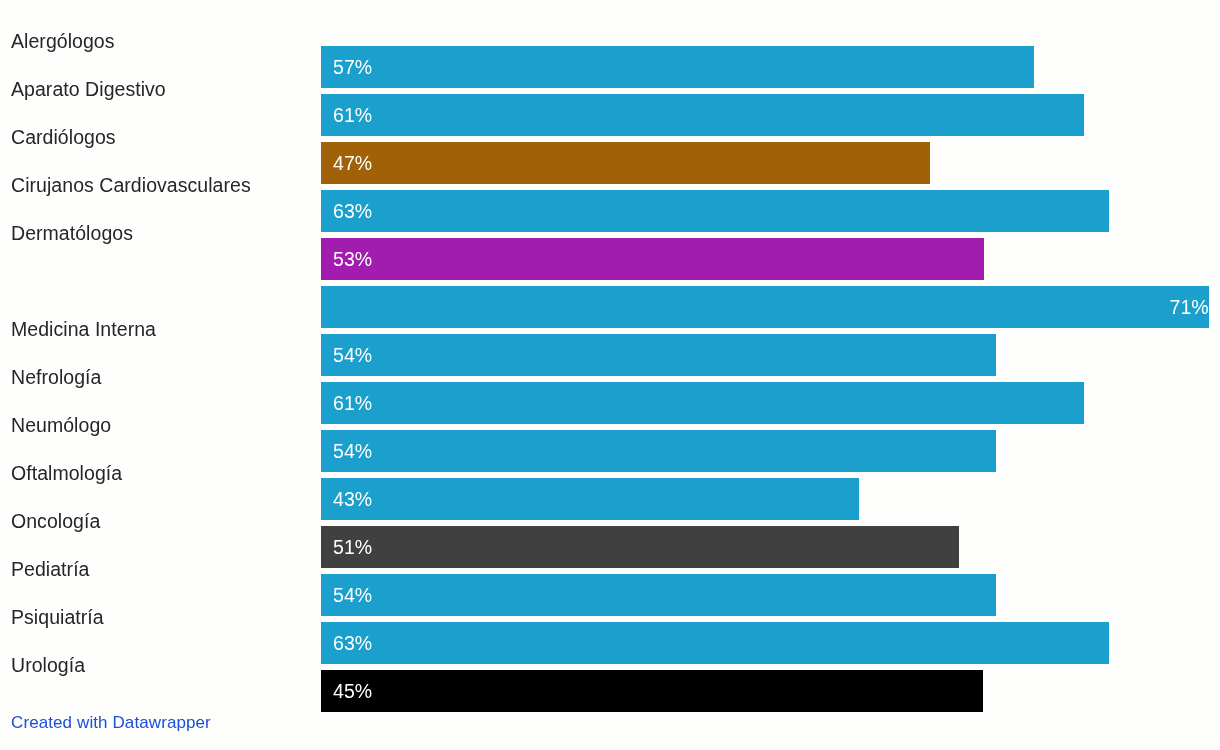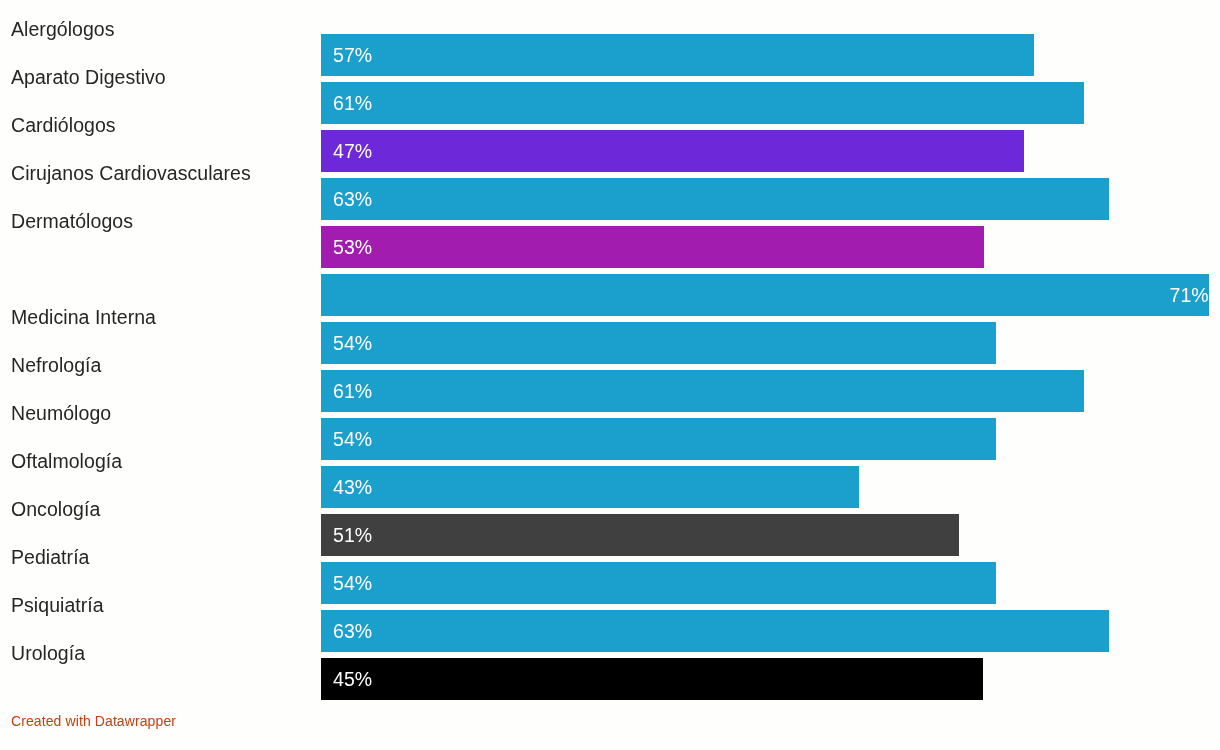--- a/index.html
+++ b/index.html
@@ -21,21 +21,21 @@
     width: 1220px;
     height: 750px;
     box-sizing: border-box;
   }
 
   #bars-area {
     position: absolute;
     left: 0;
     top: 0;
     width: 1220px;
-    padding-top: 8px;
+    padding-top: 20px;
     box-sizing: border-box;
   }
 
   .bar-row {
     position: relative;
     height: 42px;
     margin-bottom: 6px;
     display: flex;
     align-items: center;
   }
@@ -78,22 +78,22 @@
     line-height: 42px;
     padding-left: 12px;
     white-space: nowrap;
     letter-spacing: 0.05px;
   }
 
   #chart-footer {
     position: absolute;
     left: 11px;
     top: 713px;
-    font-size: 14px;
-    color: #c2410c;
+    font-size: 17px;
+    color: #1d4ed8;
     letter-spacing: 0.1px;
     white-space: nowrap;
   }
 </style>
 </head>
 <body>
 
 <div id="chart-root">
 
   <div id="bars-area">
@@ -109,21 +109,21 @@
         <div class="row-label">Aparato Digestivo</div>
         <div class="bar-track">
           <div class="bar-fill" style="width: 762.712px; background: rgb(27, 160, 205);">
             <span class="bar-value">61%</span>
           </div>
         </div>
       </div>
       <div class="bar-row">
         <div class="row-label">Cardiólogos</div>
         <div class="bar-track">
-          <div class="bar-fill" style="width: 703px; background: #6d28d9;">
+          <div class="bar-fill" style="width: 609px; background: #a16207;">
             <span class="bar-value">47%</span>
           </div>
         </div>
       </div>
       <div class="bar-row">
         <div class="row-label">Cirujanos Cardiovasculares</div>
         <div class="bar-track">
           <div class="bar-fill" style="width: 787.719px; background: rgb(27, 160, 205);">
             <span class="bar-value">63%</span>
           </div>

